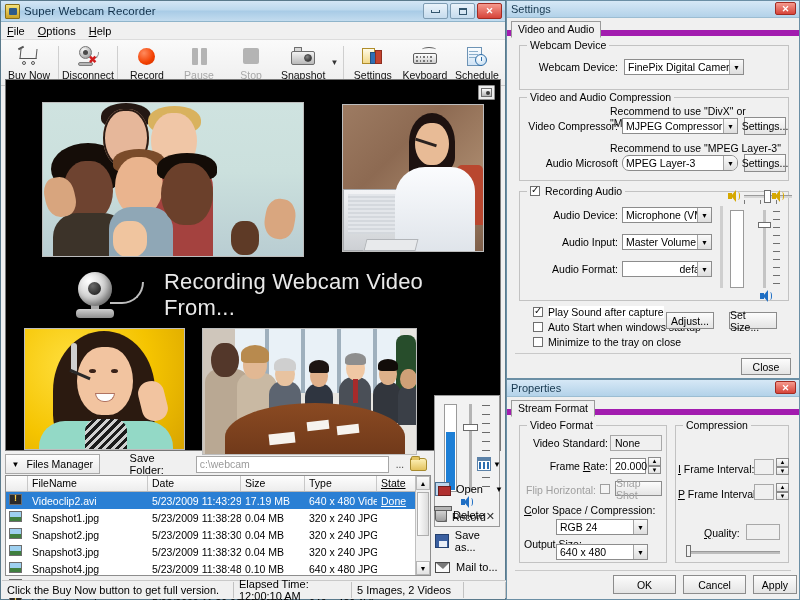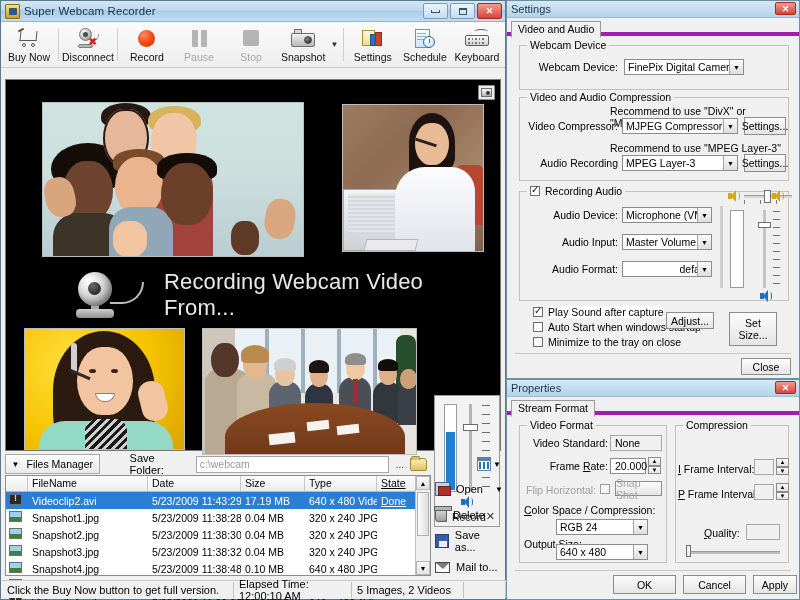--- a/index.html
+++ b/index.html
@@ -296,21 +296,21 @@
   .dlg-title {
     height:17px; background: linear-gradient(to bottom,#d6e8f6,#b3d2e9);
     display:flex; align-items:center; padding-left:4px; font-size:11px; color:#17384f;
     border-bottom:1px solid #9cbdd2; position:relative;
   }
   .dlg-close {
     position:absolute; right:3px; top:1px; width:21px; height:13px; border-radius:2px;
     background:linear-gradient(to bottom,#f59a8e,#d6443a); border:1px solid #a32b22;
     color:#fff; font-size:9px; font-weight:bold; display:flex; align-items:center; justify-content:center;
   }
-  .tabstrip { height:18px; padding:3px 0 0 4px; border-bottom:4px solid #a21caf; }
+  .tabstrip { height:18px; padding:3px 0 0 4px; border-bottom:6px solid #a21caf; }
   .tab-on {
     display:inline-block; padding:1px 6px 2px 6px; font-size:10.5px;
     border:1px solid #9a9a9a; border-bottom:1px solid #f0f0f0; background:#f0f0f0;
   }
   .group { position:absolute; border:1px solid #c2c2c2; }
   .group > .gl {
     position:absolute; top:-7px; left:7px; background:#f0f0f0; padding:0 3px; font-size:10.5px;
   }
   .frow { position:absolute; display:flex; align-items:center; font-size:10.5px; }
   .combo {
@@ -367,20 +367,25 @@
         <div class="wbtn">
             <span class="min-glyph"></span>
           </div>
         <div class="wbtn">
             <span class="max-glyph"></span>
           </div>
         <div class="wbtn close">✕</div>
       </div>
     </div>
 
+    <div class="menubar">
+      <span><u>F</u>ile</span>
+      <span><u>O</u>ptions</span>
+      <span><u>H</u>elp</span>
+    </div>
 
     <div class="toolbar">
       <div class="tb-item">
         <div class="tb-ico">
           <div class="ico-cart">
               <span class="handle"></span>
               <span class="basket"></span>
               <span class="w1"></span>
               <span class="w2"></span>
             </div>
@@ -439,38 +444,38 @@
           <div class="ico-settings">
               <span class="pg"></span>
               <span class="bl"></span>
               <span class="rd"></span>
             </div>
         </div>
         <span>Settings</span>
       </div>
       <div class="tb-item">
         <div class="tb-ico">
+          <div class="ico-keyb">
+              <span class="arr"></span>
+              <span class="kb"></span>
+            </div>
+        </div>
+        <span>Keyboard</span>
+      </div>
+      <div class="tb-item">
+        <div class="tb-ico">
           <div class="ico-sched">
               <span class="doc"></span>
               <span class="ln" style="top:4px"></span>
               <span class="ln" style="top:7px"></span>
               <span class="ln" style="top:10px"></span>
               <span class="clk"></span>
             </div>
         </div>
         <span>Schedule</span>
-      </div>
-      <div class="tb-item">
-        <div class="tb-ico">
-          <div class="ico-keyb">
-              <span class="arr"></span>
-              <span class="kb"></span>
-            </div>
-        </div>
-        <span>Keyboard</span>
       </div>
     </div>
 
     <div id="video-area">
       <div class="snap-corner">
           <div class="mini"></div>
         </div>
 
       <div class="photo" id="photo-friends">
         <span class="p3h"></span>
@@ -714,22 +719,22 @@
       <span class="gl">Video and Audio Compression</span>
       <div class="frow" style="left:90px; top:7px;">Recommend to use "DivX" or "Microsoft MPEG4 V2"</div>
       <div class="frow" style="left:2px; top:22px; width:96px; justify-content:flex-end;">Video Compressor:</div>
       <div class="combo" style="position:absolute; left:102px; top:20px; width:116px;">
         <span>MJPEG Compressor</span>
         <span class="cbtn">▼</span>
       </div>
       <div class="btn" style="position:absolute; left:224px; top:19px; width:42px; height:18px;">Settings...</div>
 
       <div class="frow" style="left:90px; top:44px;">Recommend to use "MPEG Layer-3"</div>
-      <div class="frow" style="left:2px; top:59px; width:96px; justify-content:flex-end;">Audio Recording</div>
-      <div class="combo" style="position:absolute; left:102px; top:57px; width:116px;">
+      <div class="frow" style="left:2px; top:59px; width:96px; justify-content:flex-end;">Audio Microsoft</div>
+      <div class="combo" style="position:absolute; left:102px; top:57px; width:116px;border-radius:7px;">
         <span>MPEG Layer-3</span>
         <span class="cbtn">▼</span>
       </div>
       <div class="btn" style="position:absolute; left:224px; top:56px; width:42px; height:18px;">Settings...</div>
     </div>
 
     <div class="group" style="left:12px; top:190px; width:270px; height:110px;">
       <div class="chk on gl" style="top:-7px; left:7px; display:flex;">
         <span class="bx"></span>
         <span>Recording Audio</span>
@@ -781,21 +786,21 @@
     <div class="chk" style="position:absolute; left:26px; top:320px;">
       <span class="bx"></span>
       <span>Auto Start when windows startup</span>
     </div>
     <div class="chk" style="position:absolute; left:26px; top:335px;">
       <span class="bx"></span>
       <span>Minimize to the tray on close</span>
     </div>
 
     <div class="btn" style="position:absolute; left:159px; top:311px; width:48px; height:17px;">Adjust...</div>
-    <div class="btn" style="position:absolute; left:222px; top:311px; width:48px; height:34px;text-align:center;">Set Size...</div>
+    <div class="btn" style="position:absolute; left:222px; top:311px; width:48px; height:17px;">Set Size...</div>
 
     <div style="position:absolute; left:8px; top:352px; right:8px; height:1px; background:#c9c9c9;"></div>
     <div class="btn" style="position:absolute; left:234px; top:357px; width:50px; height:17px;">Close</div>
   </div>
 
   <div id="properties-window">
     <div class="dlg-title">
       <span>Properties</span>
       <span class="dlg-close">✕</span>
     </div>

